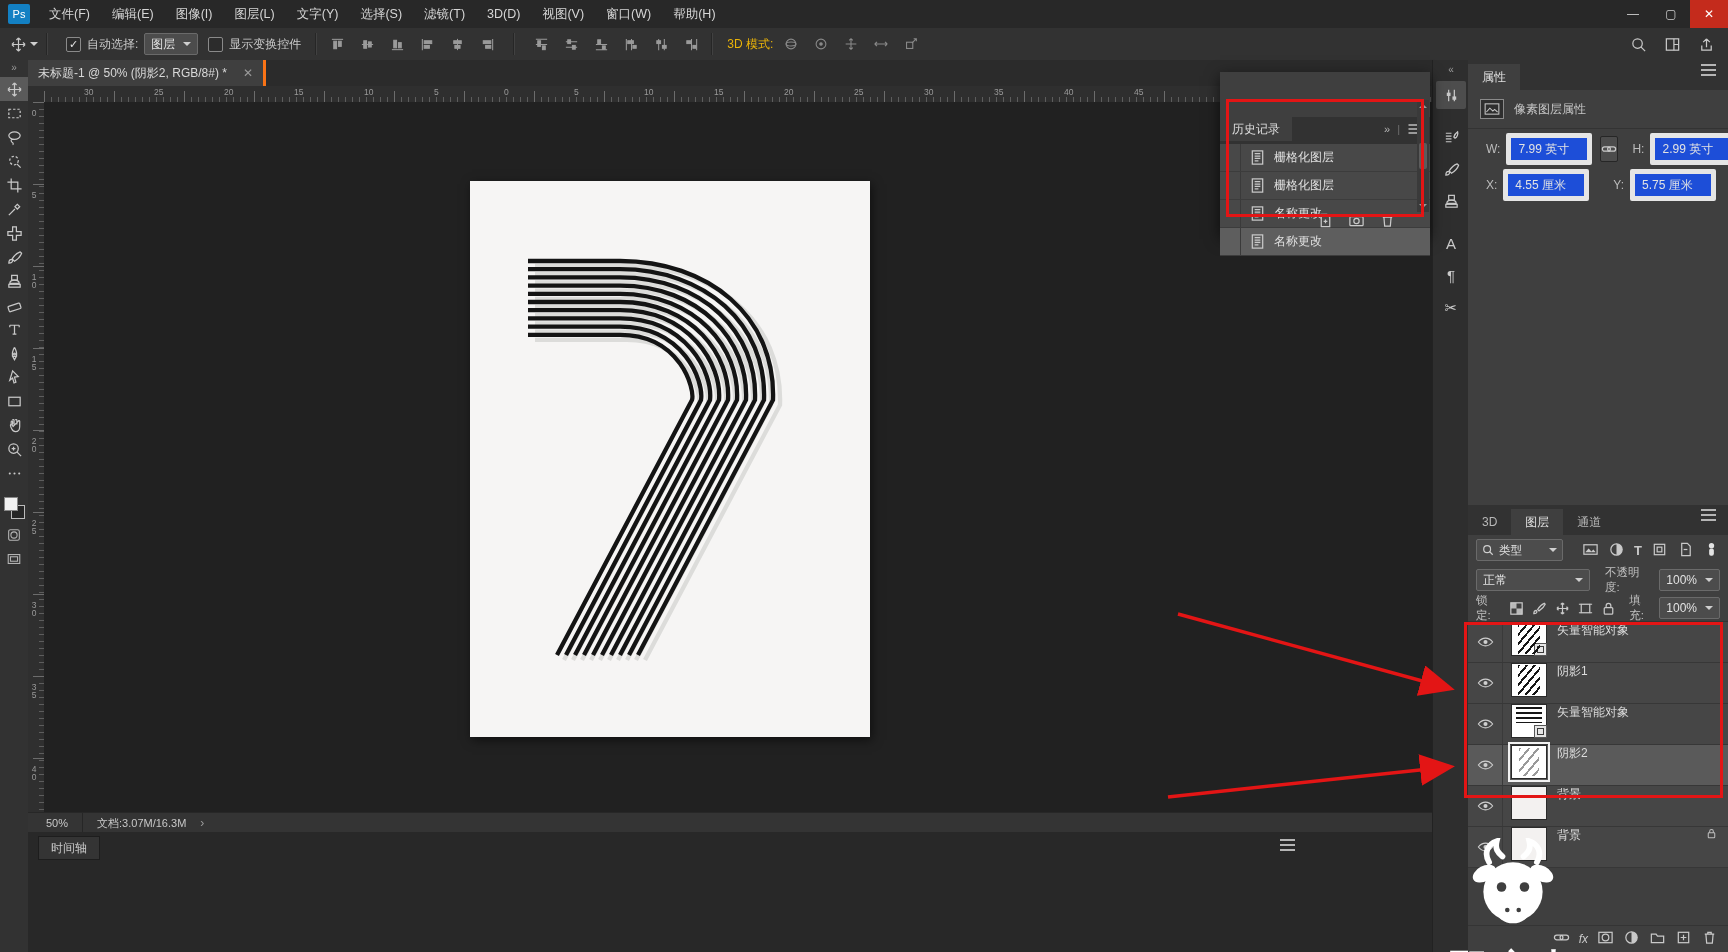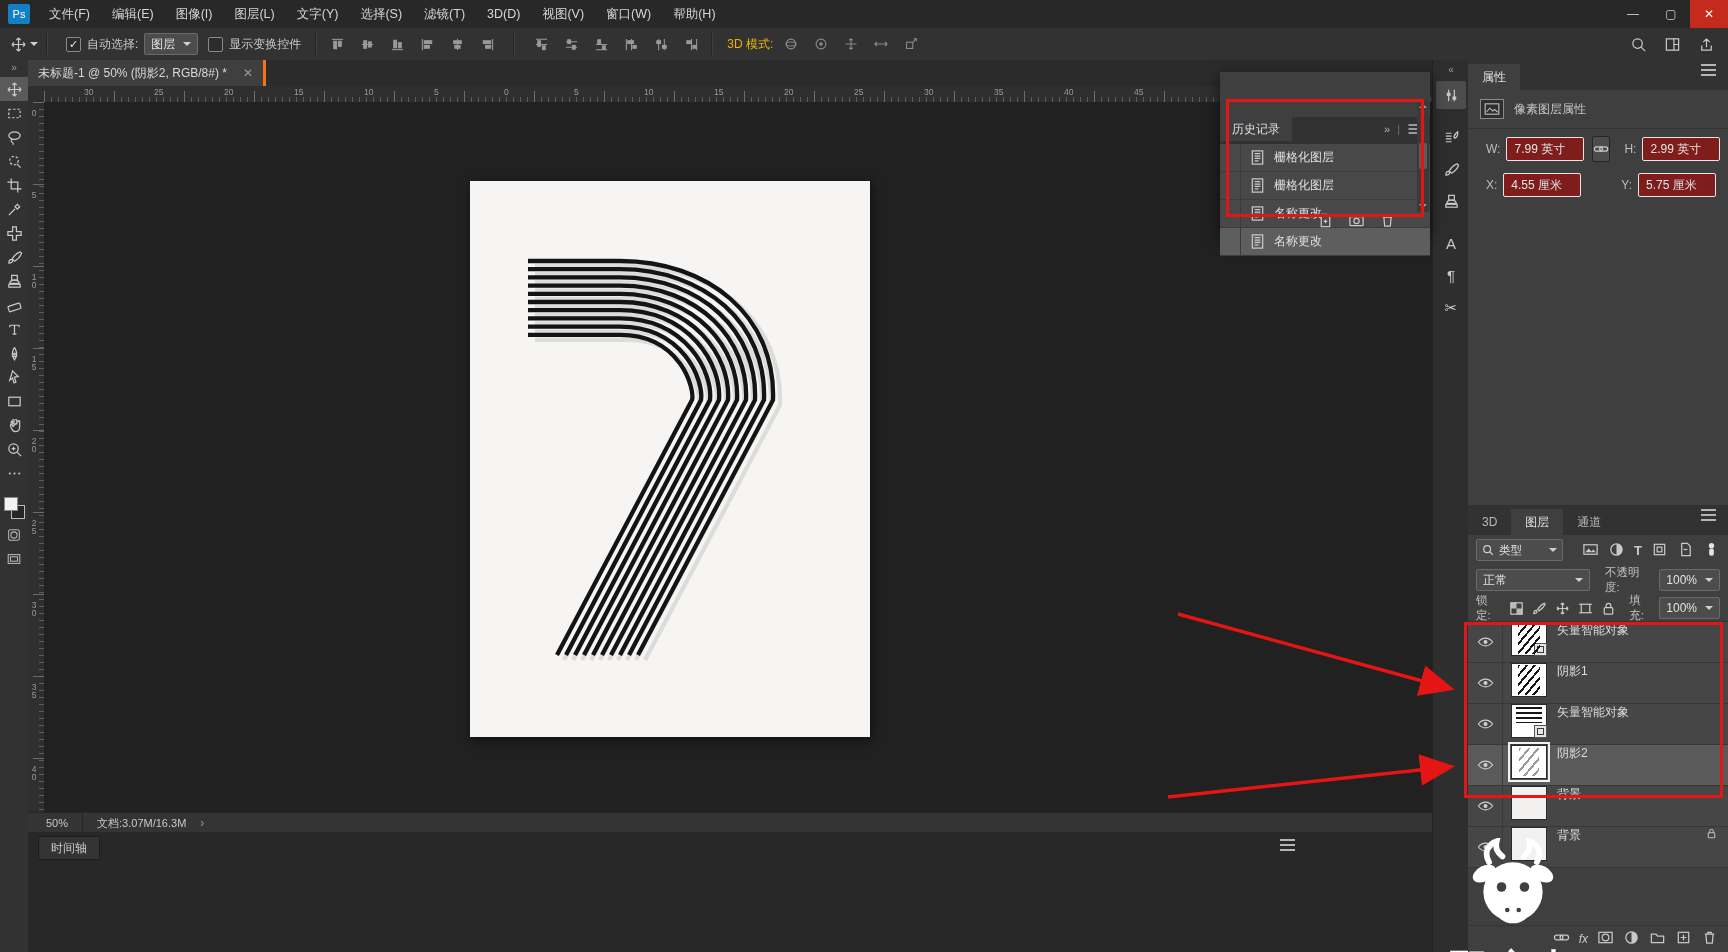--- a/index.html
+++ b/index.html
@@ -68,21 +68,21 @@
   
   .panel{background:#3f3f3f;}
   #props{left:1468px;top:60px;width:260px;height:445px;}
   .ptabs{height:30px;background:#323232;display:flex;align-items:flex-end;position:relative;}
   .ptab{height:26px;padding:0 14px;display:flex;align-items:center;font-size:12px;color:#b8b8b8;}
   .ptab.on{background:#3f3f3f;color:#e0e0e0;}
   .pmenu{position:absolute;right:12px;top:9px;}
   .prow{display:flex;align-items:center;padding:0 12px;color:#c6c6c6;}
   #ptype{height:38px;gap:10px;border-bottom:1px solid #333;}
   #ptype .thumbico{width:22px;height:18px;border:1px solid #8a8a8a;background:#2e2e2e;display:flex;align-items:center;justify-content:center;}
-  .fld{height:22px;background:#7f1d1d;border:1px solid #e5e5e5;border-radius:2px;display:inline-flex;align-items:center;padding:0 7px;color:#e3e3e3;font-size:12px;min-width:62px;}
+  .fld{height:22px;background:#1d4ed8;border:5px solid #e5e5e5;border-radius:2px;display:inline-flex;align-items:center;padding:0 7px;color:#e3e3e3;font-size:12px;min-width:62px;}
   .flbl{color:#bcbcbc;font-size:12px;margin:0 6px;}
   #linkbtn{width:30px;height:24px;background:#4c4c4c;border:1px solid #262626;border-radius:2px;display:flex;align-items:center;justify-content:center;margin:0 8px;}
   
   #layers{left:1468px;top:505px;width:260px;height:447px;}
   .lrow{display:flex;align-items:center;padding:0 8px;color:#c0c0c0;font-size:11.5px;gap:7px;}
   #filterrow{height:30px;}
   #searchbox{height:20px;background:#4c4c4c;border:1px solid #6a6a6a;border-radius:2px;display:flex;align-items:center;gap:5px;padding:0 5px;color:#e0e0e0;width:84px;}
   #blendrow{height:30px;}
   #lockrow{height:26px;border-bottom:1px solid #343434;}
   .lock-ico{display:inline-flex;width:20px;justify-content:center;}

